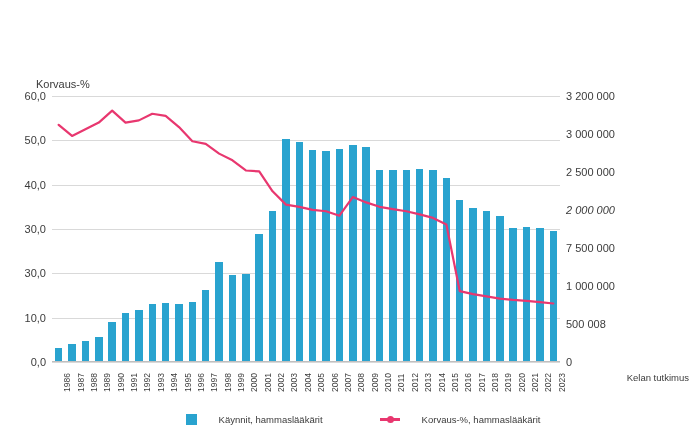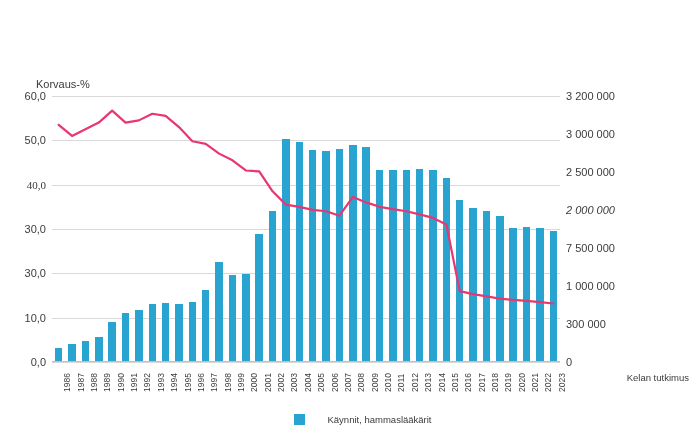--- a/index.html
+++ b/index.html
@@ -142,27 +142,27 @@
       </div>
     <svg class="line-layer" id="lineLayer" width="508" height="266">
         <path d="M6.68 28.82 L20.05 39.90 L33.42 33.25 L46.79 26.60 L60.16 14.63 L73.53 26.60 L86.89 24.38 L100.26 17.73 L113.63 19.95 L127.00 31.03 L140.37 45.22 L153.74 47.88 L167.11 57.63 L180.47 64.28 L193.84 74.48 L207.21 75.37 L220.58 95.32 L233.95 108.62 L247.32 110.83 L260.68 113.94 L274.05 115.27 L287.42 119.70 L300.79 101.08 L314.16 106.40 L327.53 110.83 L340.89 113.05 L354.26 115.27 L367.63 118.37 L381.00 121.92 L394.37 128.57 L407.74 195.07 L421.11 198.17 L434.47 200.39 L447.84 202.60 L461.21 203.93 L474.58 204.82 L487.95 206.15 L501.32 207.48" fill="none" stroke="#e8376f" stroke-width="2.2" stroke-linejoin="round" stroke-linecap="round"></path>
       </svg>
     <div class="axis-bottom"></div>
     <div id="yticks-left">
         <div class="ytick ytick-left" style="top: 260px;">0,0</div>
         <div class="ytick ytick-left" style="top: 215.667px;">10,0</div>
         <div class="ytick ytick-left" style="top: 171.333px;">30,0</div>
         <div class="ytick ytick-left" style="top: 127px;">30,0</div>
-        <div class="ytick ytick-left" style="top: 82.6667px; font-family: Liberation Serif, serif;">40,0</div>
+        <div class="ytick ytick-left" style="top: 82.6667px;">40,0</div>
         <div class="ytick ytick-left" style="top: 38.3333px;">50,0</div>
         <div class="ytick ytick-left" style="top: -6px;">60,0</div>
       </div>
     <div id="yticks-right">
         <div class="ytick ytick-right" style="top: 260px;">0</div>
-        <div class="ytick ytick-right" style="top: 222px;">300 000</div>
+        <div class="ytick ytick-right" style="top: 222px;">500 008</div>
         <div class="ytick ytick-right" style="top: 184px;">1 000 000</div>
         <div class="ytick ytick-right" style="top: 146px;">7 500 000</div>
         <div class="ytick ytick-right" style="top: 108px; font-style: italic;">2 000 000</div>
         <div class="ytick ytick-right" style="top: 70px;">2 500 000</div>
         <div class="ytick ytick-right" style="top: 32px;">3 000 000</div>
         <div class="ytick ytick-right" style="top: -6px;">3 200 000</div>
       </div>
   </div>
 
   <div class="xlabels" id="xlabels">
@@ -204,15 +204,19 @@
       <div class="xlab" style="left: 478.079px; top: 28px;">2021</div>
       <div class="xlab" style="left: 491.447px; top: 28px;">2022</div>
       <div class="xlab" style="left: 504.816px; top: 28px;">2023</div>
     </div>
 
   <div class="legend">
     <div class="item">
       <span class="swatch-bar"></span>
       <span>Käynnit, hammaslääkärit</span>
     </div>
+    <div class="item">
+      <span class="swatch-line"></span>
+      <span>Korvaus-%, hammaslääkärit</span>
+    </div>
   </div>
 
 </div>
 
 </body></html>

